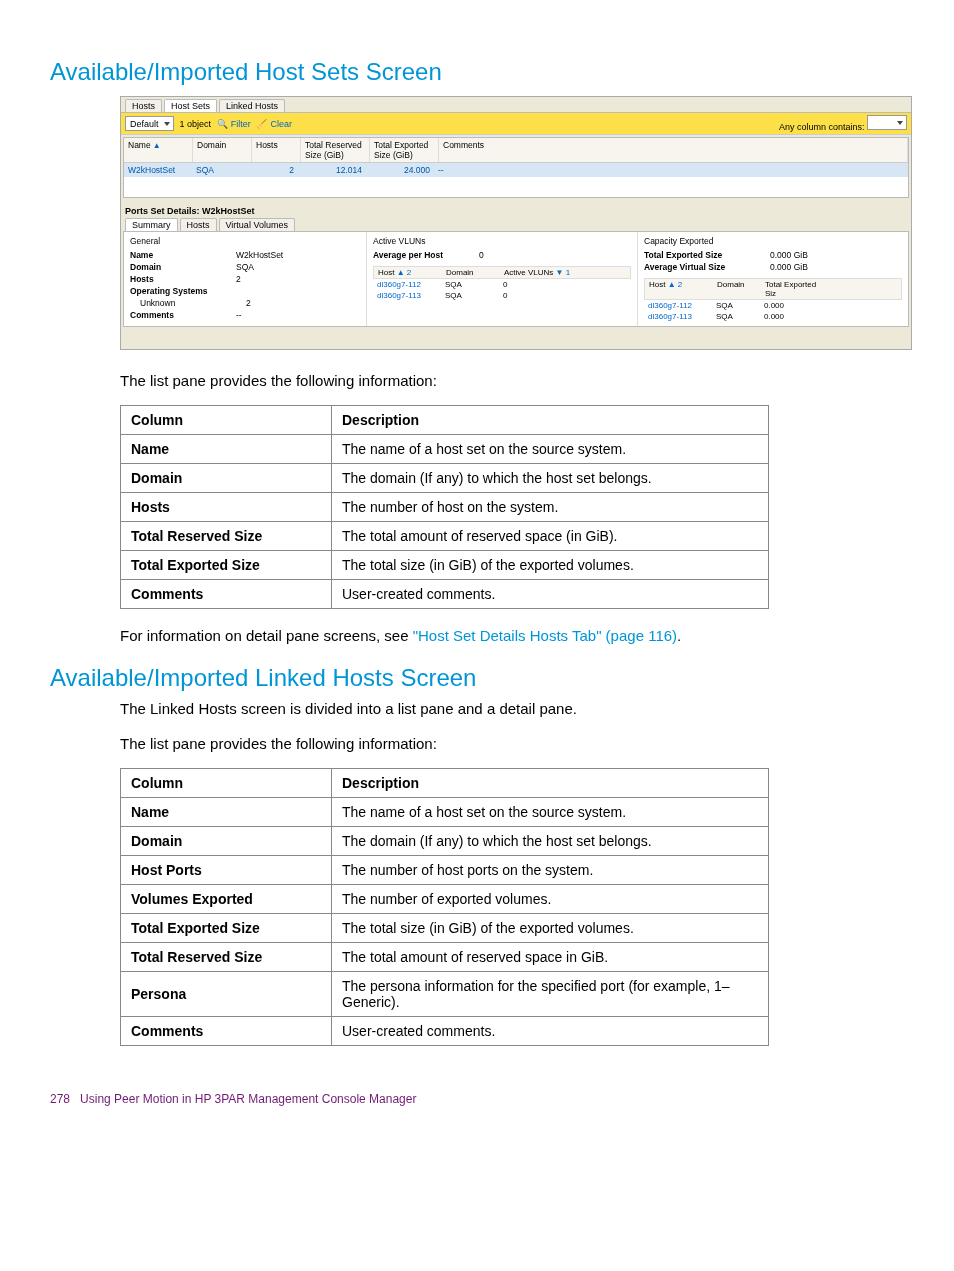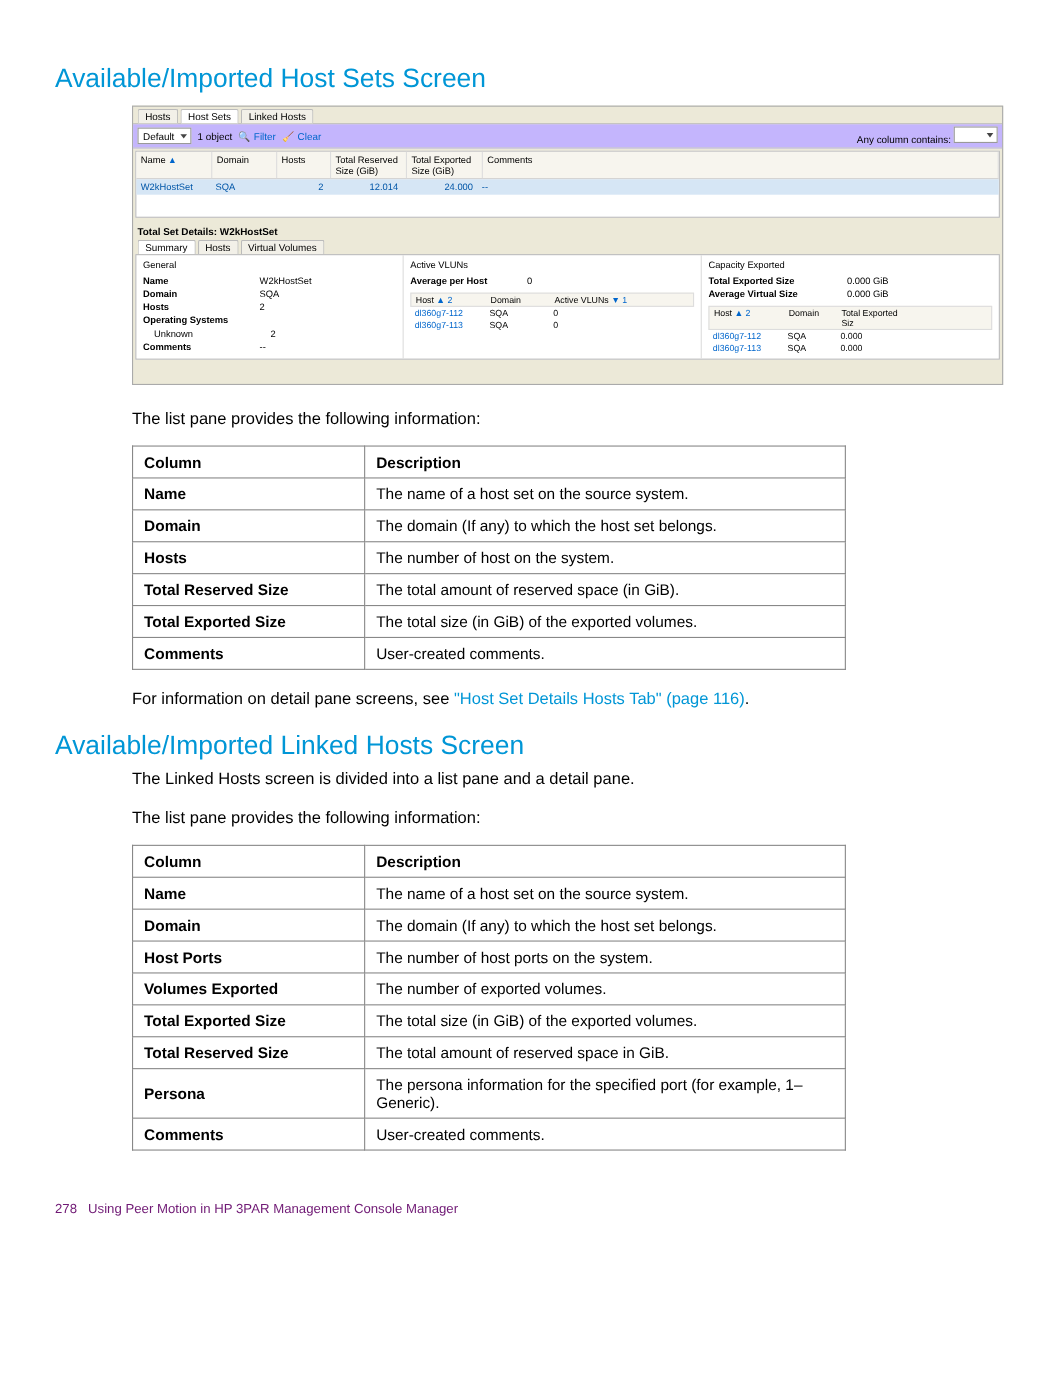--- a/index.html
+++ b/index.html
@@ -55,21 +55,21 @@
   }
   .tab {
     padding: 1px 6px;
     border: 1px solid #bbb;
     border-bottom: none;
     background: #f2f0e8;
     border-radius: 2px 2px 0 0;
   }
   .tab.active { background: #fff; }
   .toolbar {
-    background: #c4b5fd;
+    background: #fde047;
     border-bottom: 1px solid #ccc;
     padding: 2px 4px;
     display: flex;
     align-items: center;
     gap: 2px;
     font-size: 9px;
     justify-content: space-between;
   }
   .toolbar-left { display:flex; align-items:center; gap:6px; }
   .dd {
@@ -192,21 +192,21 @@
           <div class="col-name">W2kHostSet</div>
           <div class="col-domain">SQA</div>
           <div class="col-hosts" style="text-align:right;">2</div>
           <div class="col-res" style="text-align:right;">12.014</div>
           <div class="col-exp" style="text-align:right;">24.000</div>
           <div class="col-com">--</div>
         </div>
         <div style="height:20px;"></div>
       </div>
 
-      <div class="detail-title">Total Set Details: W2kHostSet</div>
+      <div class="detail-title">Ports Set Details: W2kHostSet</div>
       <div class="detail-tabs">
         <div class="tab active">Summary</div>
         <div class="tab">Hosts</div>
         <div class="tab">Virtual Volumes</div>
       </div>
 
       <div class="detail-panels">
 
         <div class="panel" style="flex:0 0 230px; border-right:1px solid #ddd;">
           <div class="panel-title">General</div>

